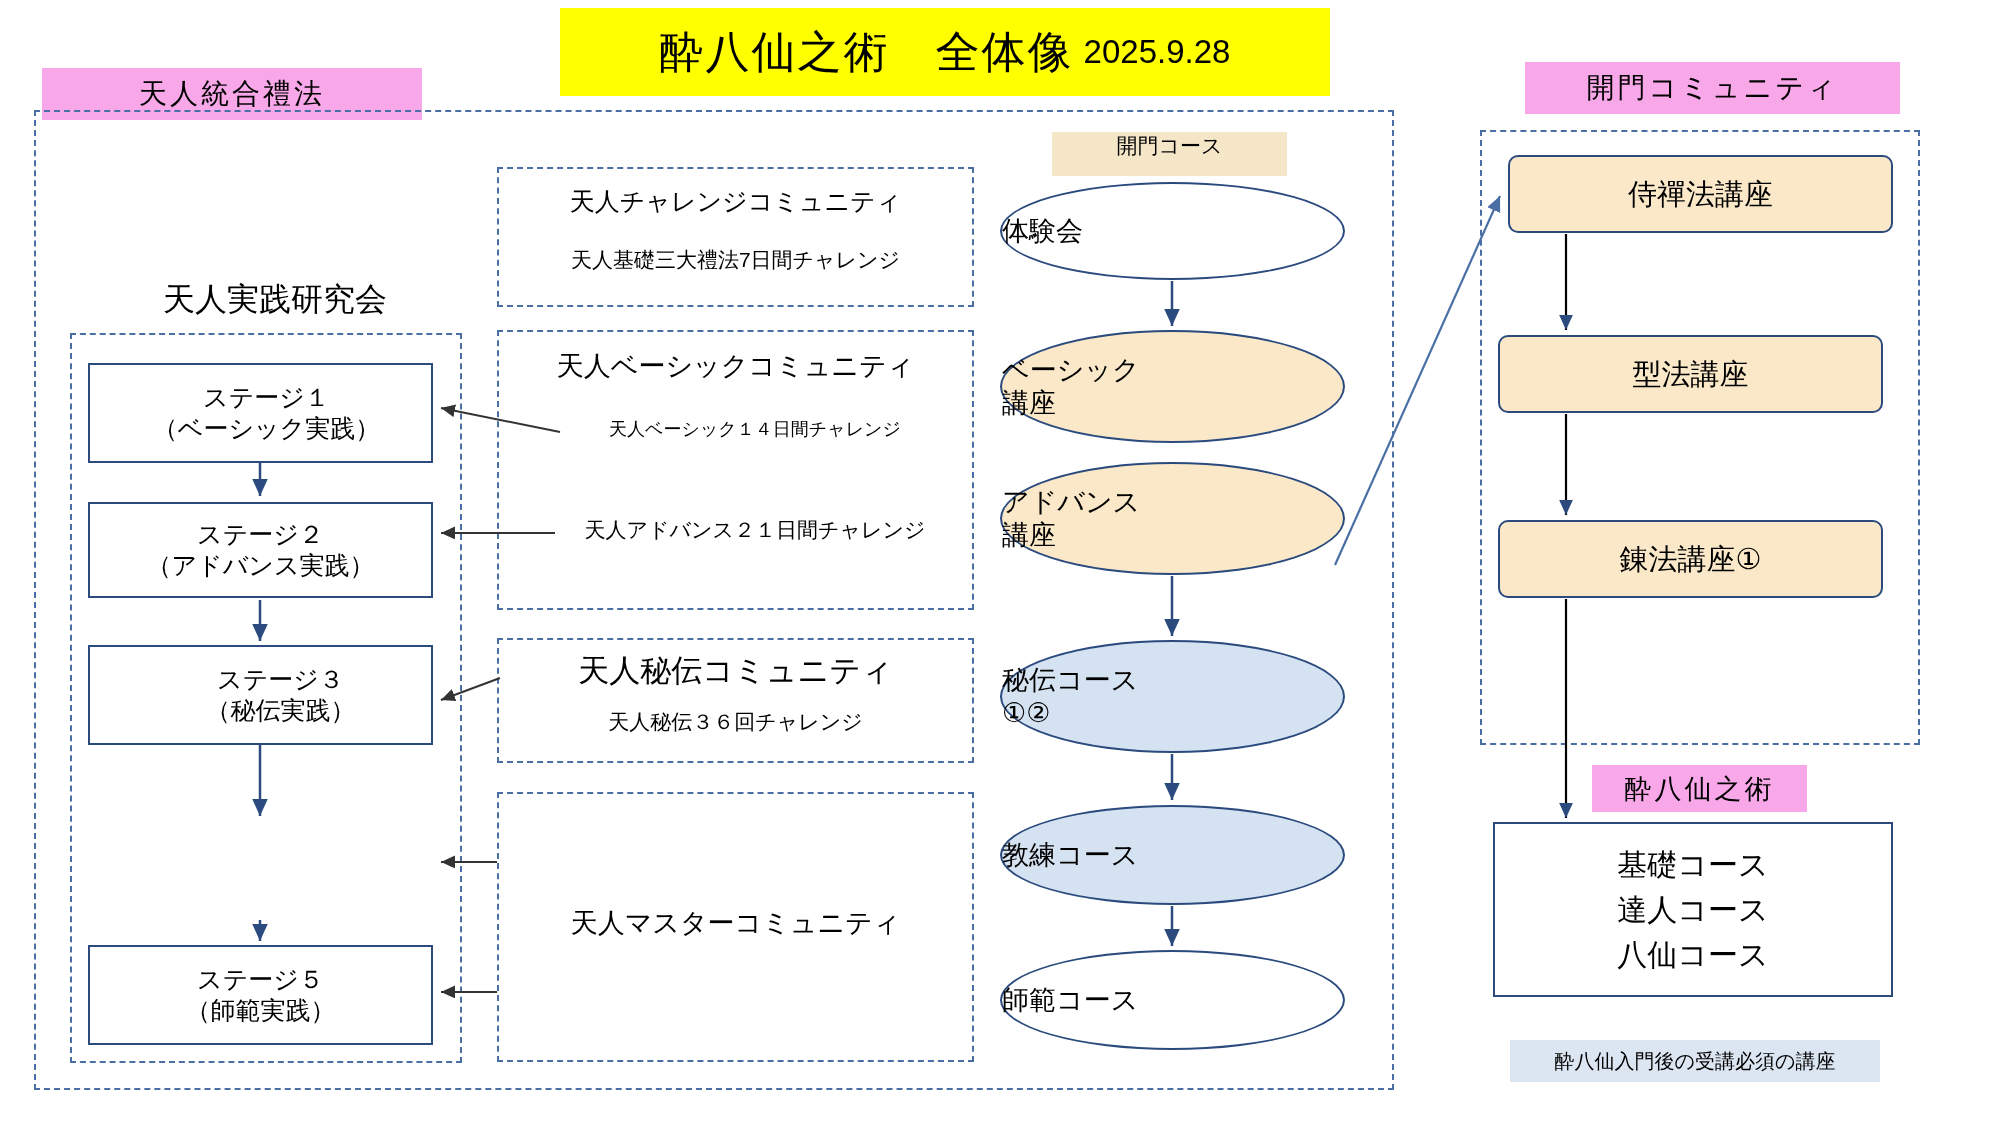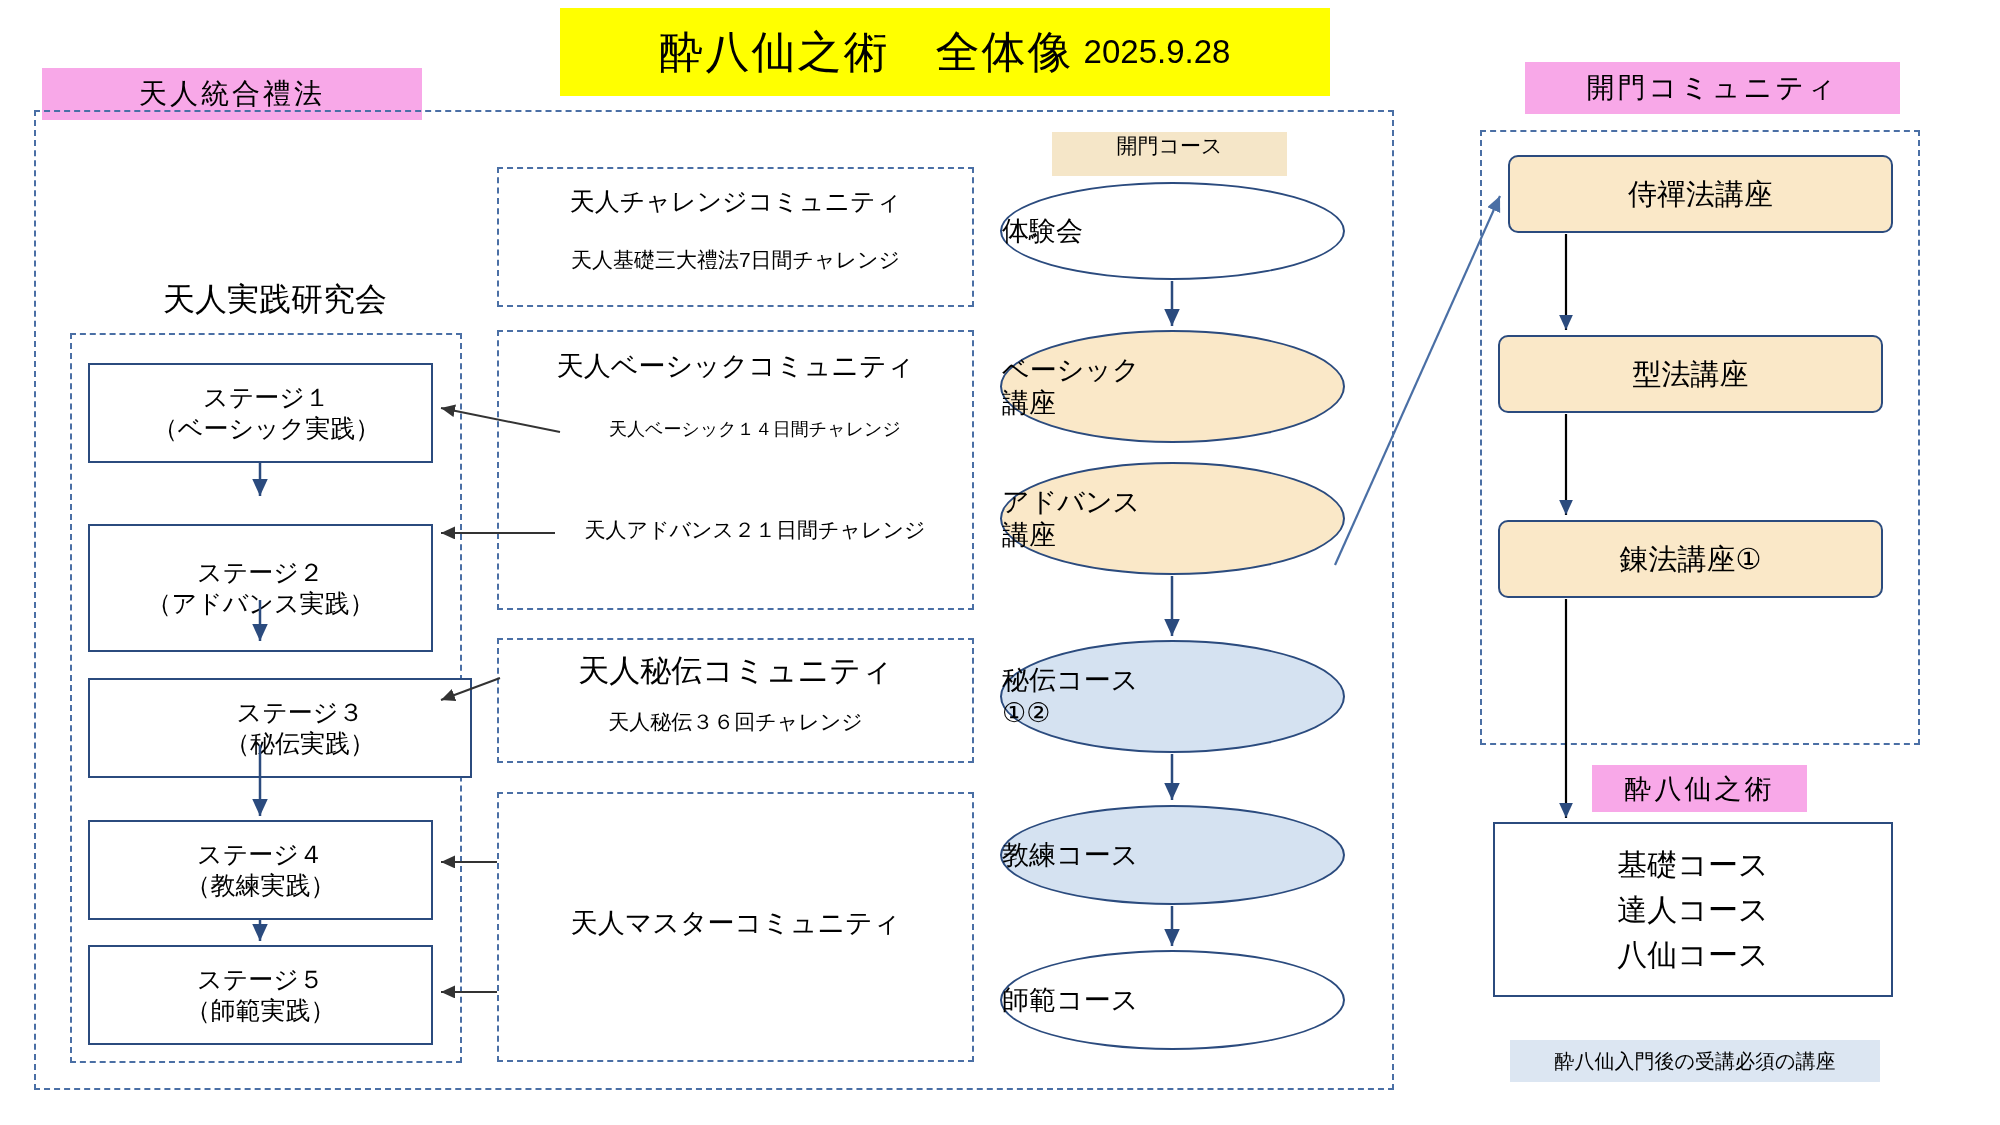--- a/index.html
+++ b/index.html
@@ -146,34 +146,30 @@
     <span>天人実践研究会</span>
   </div>
 
   <div class="abs dashed" style="left:70px; top:333px; width:392px; height:730px;"></div>
 
   <div class="abs rect-box" style="left:88px; top:363px; width:345px; height:100px;padding-left:12px;">
     <span>ステージ１</span>
     <span>（ベーシック実践）</span>
   </div>
 
-  <div class="abs rect-box" style="left:88px; top:524px; width:345px; height:128px;">
+  <div class="abs rect-box" style="left:88px; top:502px; width:345px; height:96px;">
     <span>ステージ２</span>
     <span>（アドバンス実践）</span>
   </div>
 
-  <div class="abs rect-box" style="left:88px; top:678px; width:384px; height:100px;padding-left:40px;">
+  <div class="abs rect-box" style="left:88px; top:645px; width:345px; height:100px;padding-left:40px;">
     <span>ステージ３</span>
     <span>（秘伝実践）</span>
   </div>
 
-  <div class="abs rect-box" style="left:88px; top:820px; width:345px; height:100px;">
-    <span>ステージ４</span>
-    <span>（教練実践）</span>
-  </div>
 
   <div class="abs rect-box" style="left:88px; top:945px; width:345px; height:100px;">
     <span>ステージ５</span>
     <span>（師範実践）</span>
   </div>
 
   <div class="abs dashed" style="left:497px; top:167px; width:477px; height:140px;"></div>
   <div class="abs plain-text" style="left:497px; top:182px; width:477px; height:40px; font-size:25px;">
     <span>天人チャレンジコミュニティ</span>
   </div>

